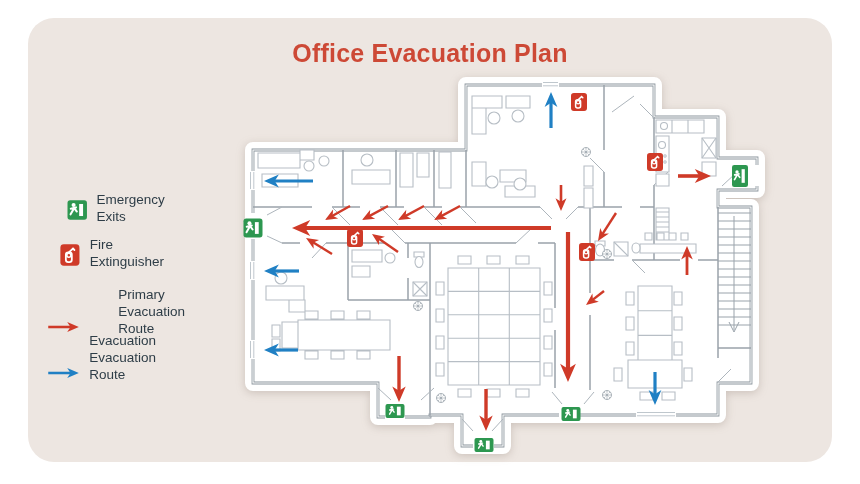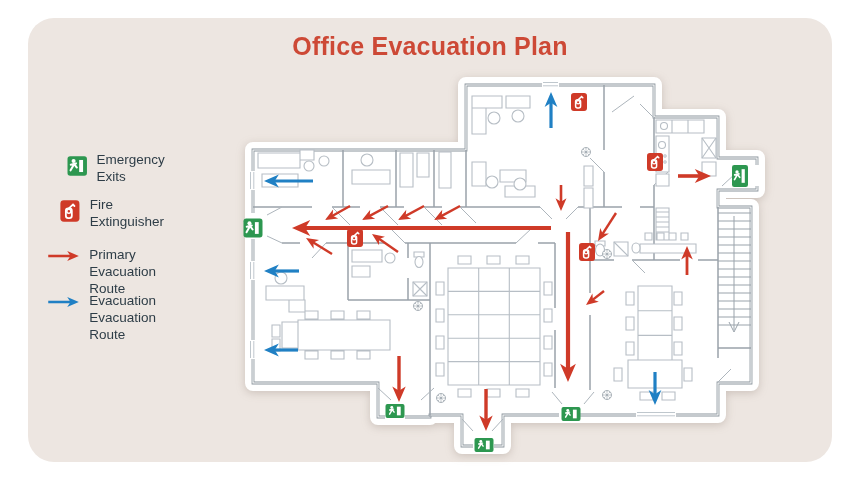--- a/index.html
+++ b/index.html
@@ -1,28 +1,28 @@
 <!DOCTYPE html>
 <html><head>
 <meta charset="utf-8">
 <style>
   html,body{margin:0;padding:0;background:#ffffff;}
   .stage{position:relative;width:860px;height:484px;background:#ffffff;overflow:hidden;
          font-family:"Liberation Sans", sans-serif;}
   .card{position:absolute;left:28px;top:18px;width:804px;height:444px;
         background:#EDE6E1;border-radius:26px;}
-  .page-title{position:absolute;left:0;right:0;top:32px;margin:0;text-align:center;
+  .page-title{position:absolute;left:0;right:0;top:32px;margin:7px;text-align:center;
         font-size:25px;font-weight:bold;color:#CD4936;letter-spacing:.2px;}
   .plan-svg{position:absolute;left:0;top:0;width:860px;height:484px;}
   .backdrop{filter:drop-shadow(0 2px 4px rgba(120,100,90,.28));}
   .legend{position:absolute;left:0;top:0;}
-  .legend-row{position:absolute;display:flex;align-items:flex-start;}
+  .legend-row{position:absolute;display:flex;align-items:flex-end;margin-top:40px;}
   .legend-label{font-size:13.5px;font-weight:500;color:#2E3D47;line-height:17px;}
   .lr1{left:66px;top:151px;} .lr2{left:58px;top:196px;}
-  .lr3{left:46px;top:246px;} .lr4{left:46px;top:292px;}
+  .lr3{left:46px;top:246px;gap:29px;} .lr4{left:46px;top:292px;}
   .legend-icon{margin-right:8px;}
   .legend-arrow{margin-right:6px;}
 </style>
 </head>
 <body>
 
 <div class="stage">
   <div class="card"></div>
 
   <h1 class="page-title">Office Evacuation Plan</h1>

